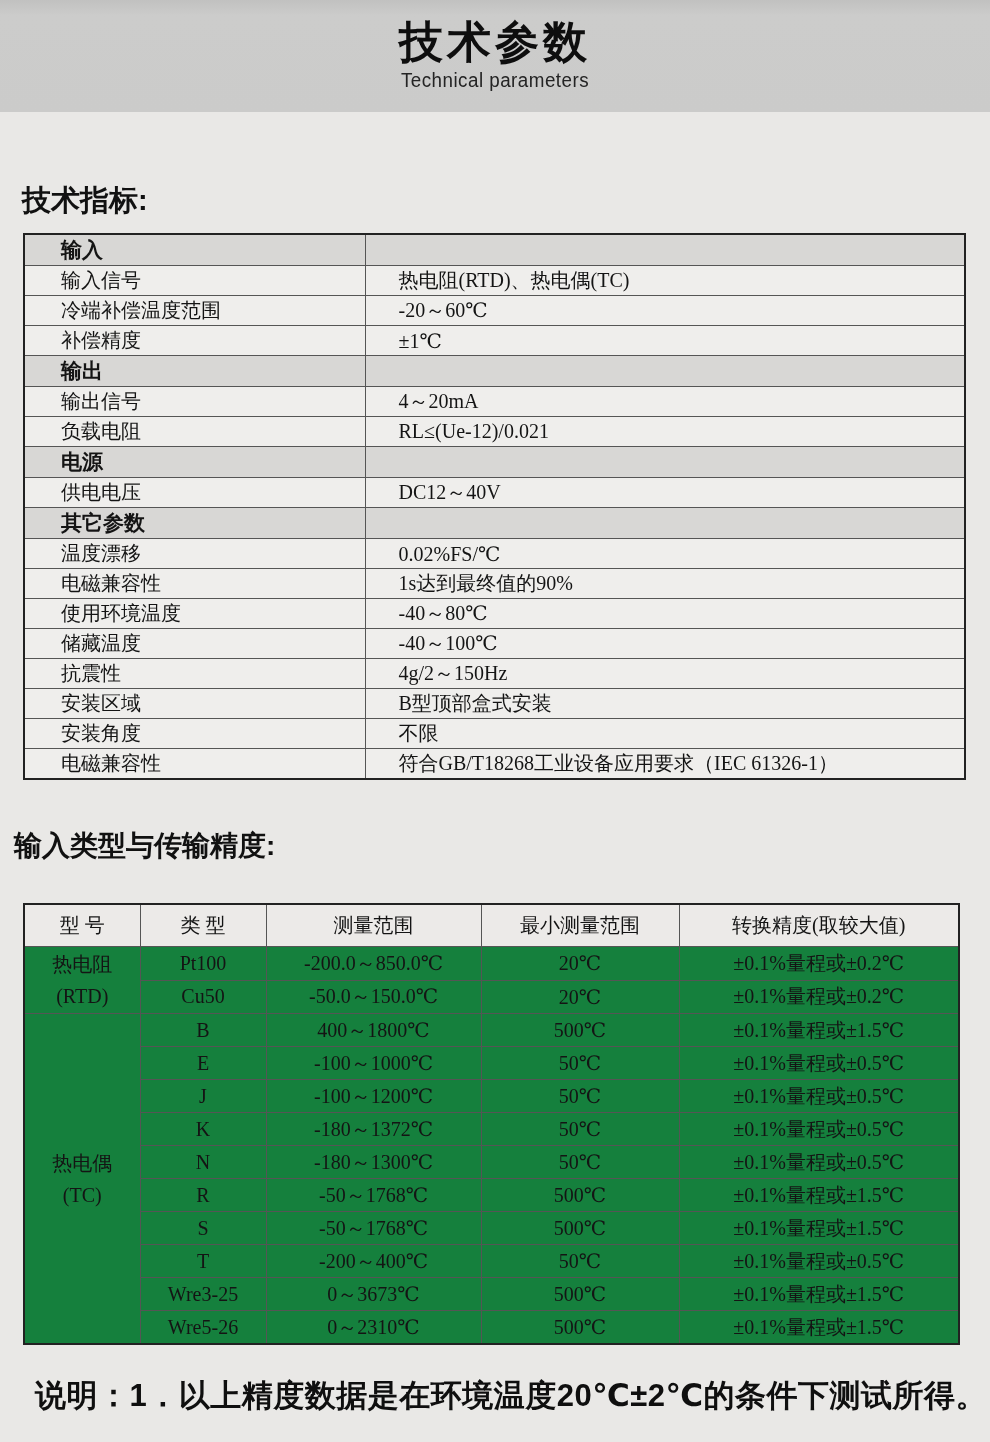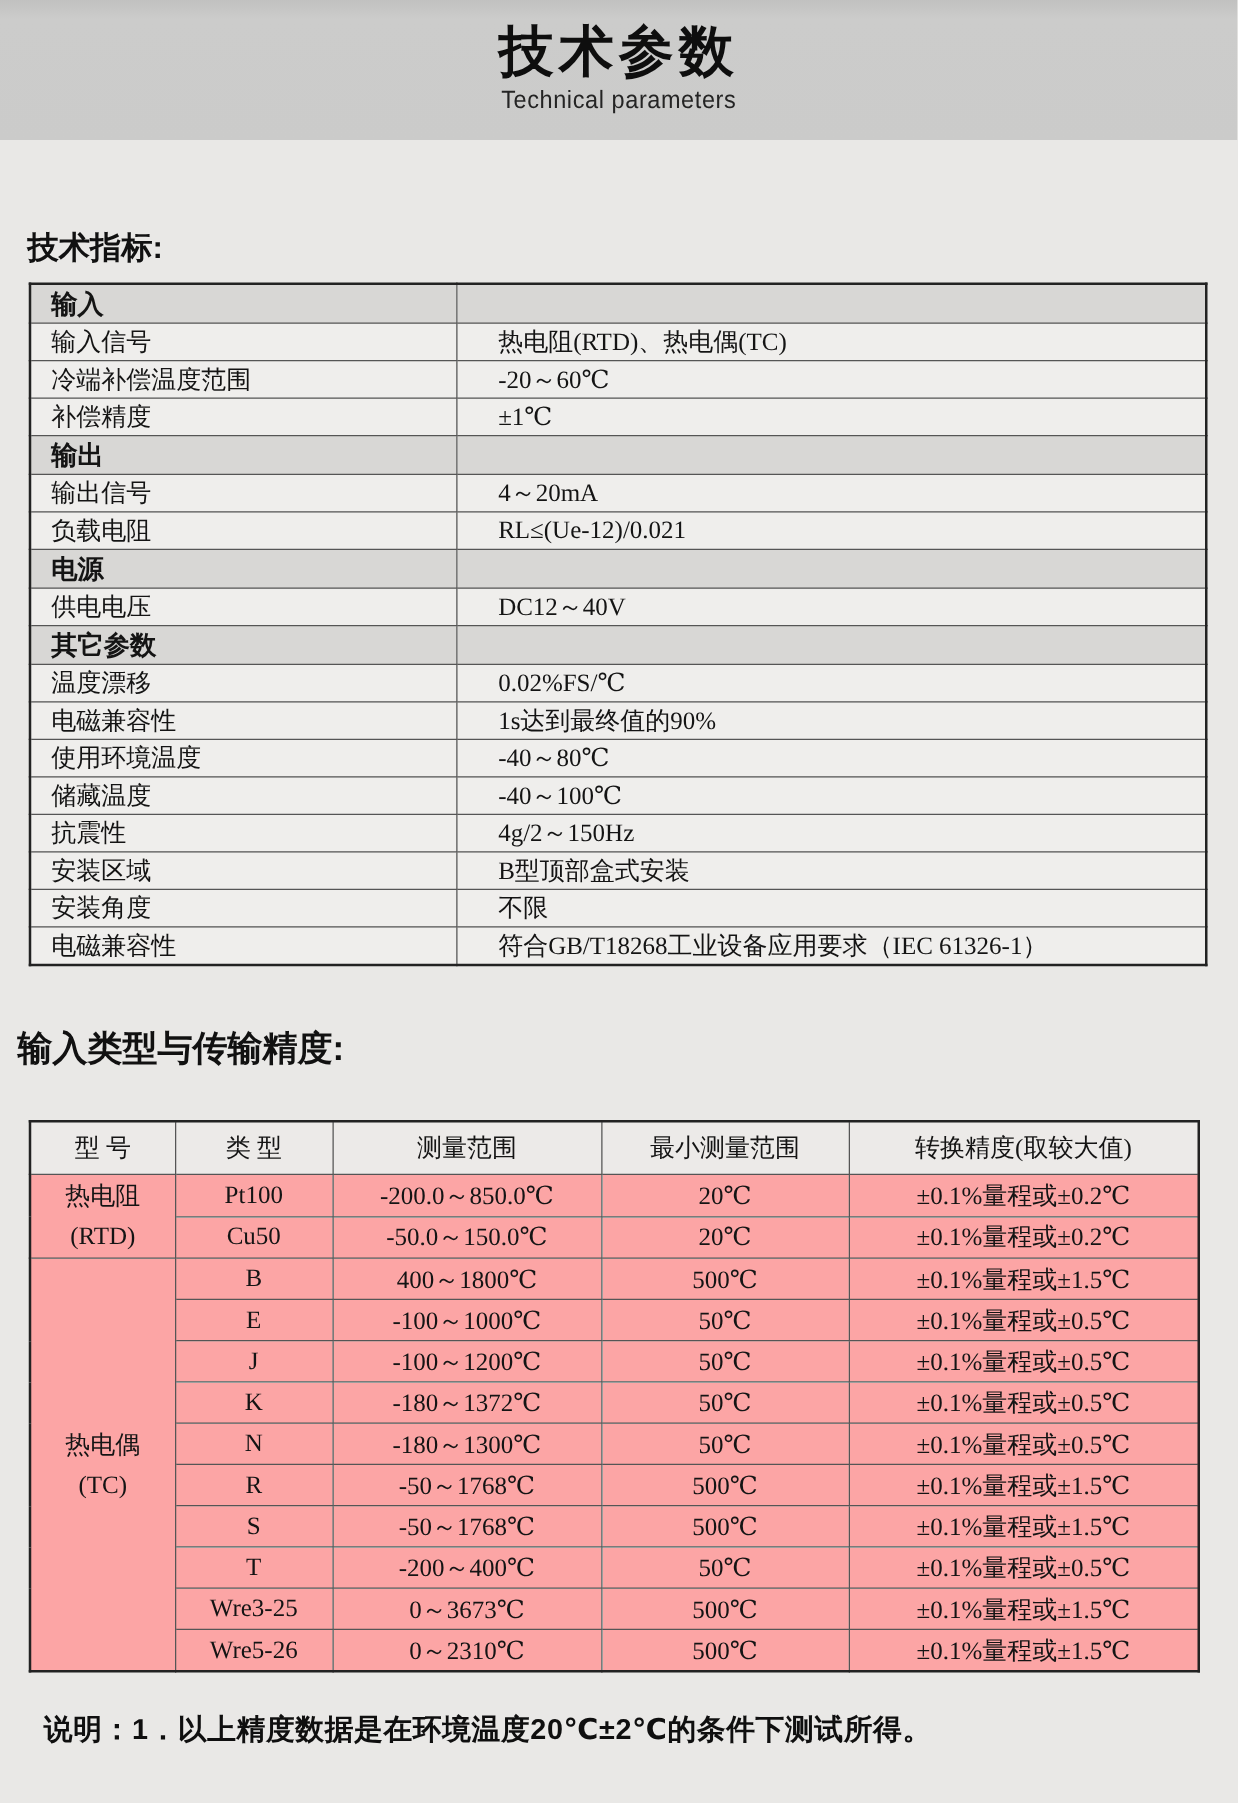--- a/index.html
+++ b/index.html
@@ -23,21 +23,21 @@
     font-size:44px;font-weight:bold;letter-spacing:4px;
     color:#0e0e0e;line-height:1.15;
   }
   .band .subtitle{
     font-size:20px;color:#242424;letter-spacing:0.5px;margin-top:1px;
     transform:scaleX(.94);transform-origin:center;
   }
   
   .h-specs{
     margin:69px 0 0 22px;
-    font-size:25px;font-weight:bold;color:#111;
+    font-size:29px;font-weight:bold;color:#111;
   }
   .h-acc{
     margin:47px 0 0 14px;
     font-size:28px;font-weight:bold;color:#111;
   }
   
   table{
     border-collapse:collapse;table-layout:fixed;
     font-family:"Liberation Serif","DejaVu Serif",serif;
   }
@@ -47,42 +47,42 @@
     width:941px;margin:12px 0 0 23px;
     border:2px solid #222;
   }
   .t1 td{
     border:1px solid #555;
     height:26.2px;
     background:#efeeec;
     font-size:20px;
     vertical-align:middle;
   }
-  .t1 td.label{padding-left:16px;}
+  .t1 td.label{padding-left:36px;}
   .t1 td.value{padding-left:33px;}
   .t1 tr.sec td{
     background:#d8d7d5;
     font-weight:bold;font-size:21px;
   }
   
   .t2{
     width:936px;margin:38px 0 0 23px;
     border:2px solid #222;
   }
   .t2 td,.t2 th{
     border:1px solid #555;
-    background:#fca5a5;
+    background:#15803d;
     text-align:center;vertical-align:middle;
     font-size:20px;font-weight:normal;
     height:30px;
   }
   .t2 thead th{height:39px;background:#eceae8;}
   .t2 td.group{line-height:1.6;}
   
-  .notes{margin:30px 0 0 35px;font-size:23px;font-weight:bold;color:#0f0f0f;}
+  .notes{margin:30px 0 0 35px;font-size:31px;font-weight:bold;color:#0f0f0f;}
   .note-line{margin-bottom:27px;letter-spacing:0.5px;}
 </style>
 </head>
 <body>
 
 <div class="band">
   <div class="title">技术参数</div>
   <div class="subtitle">Technical parameters</div>
 </div>
 

